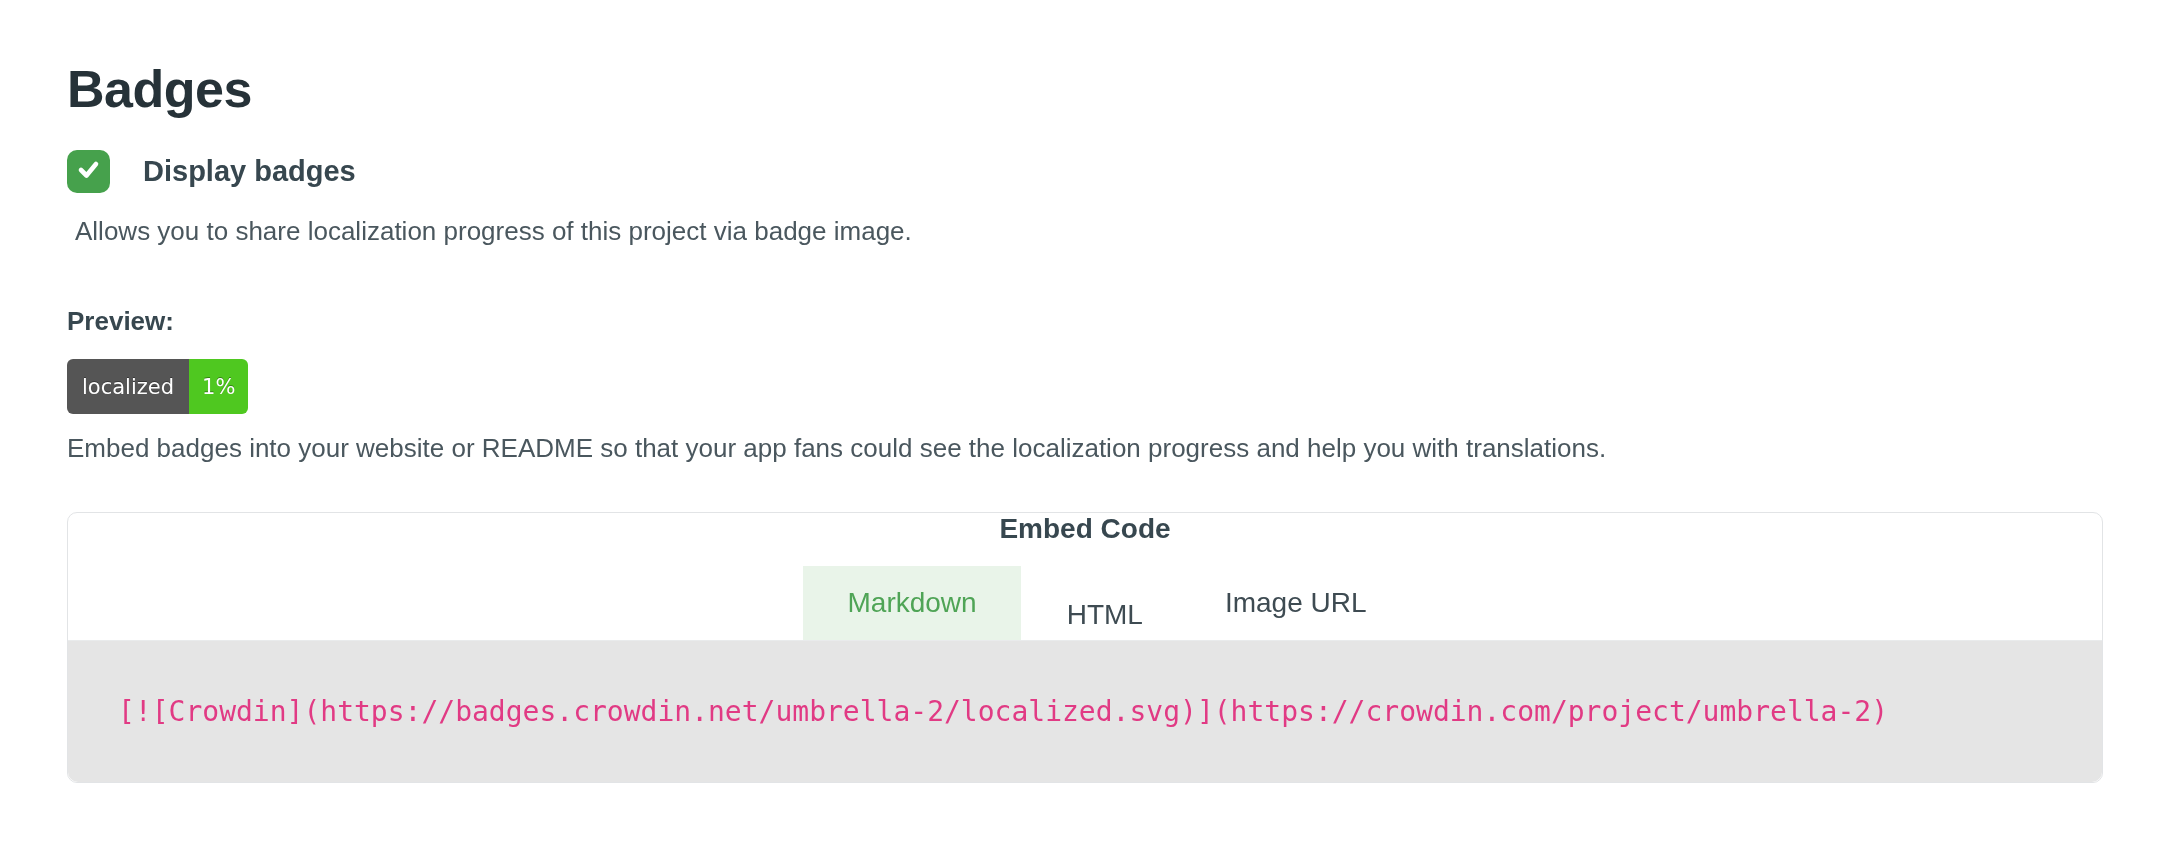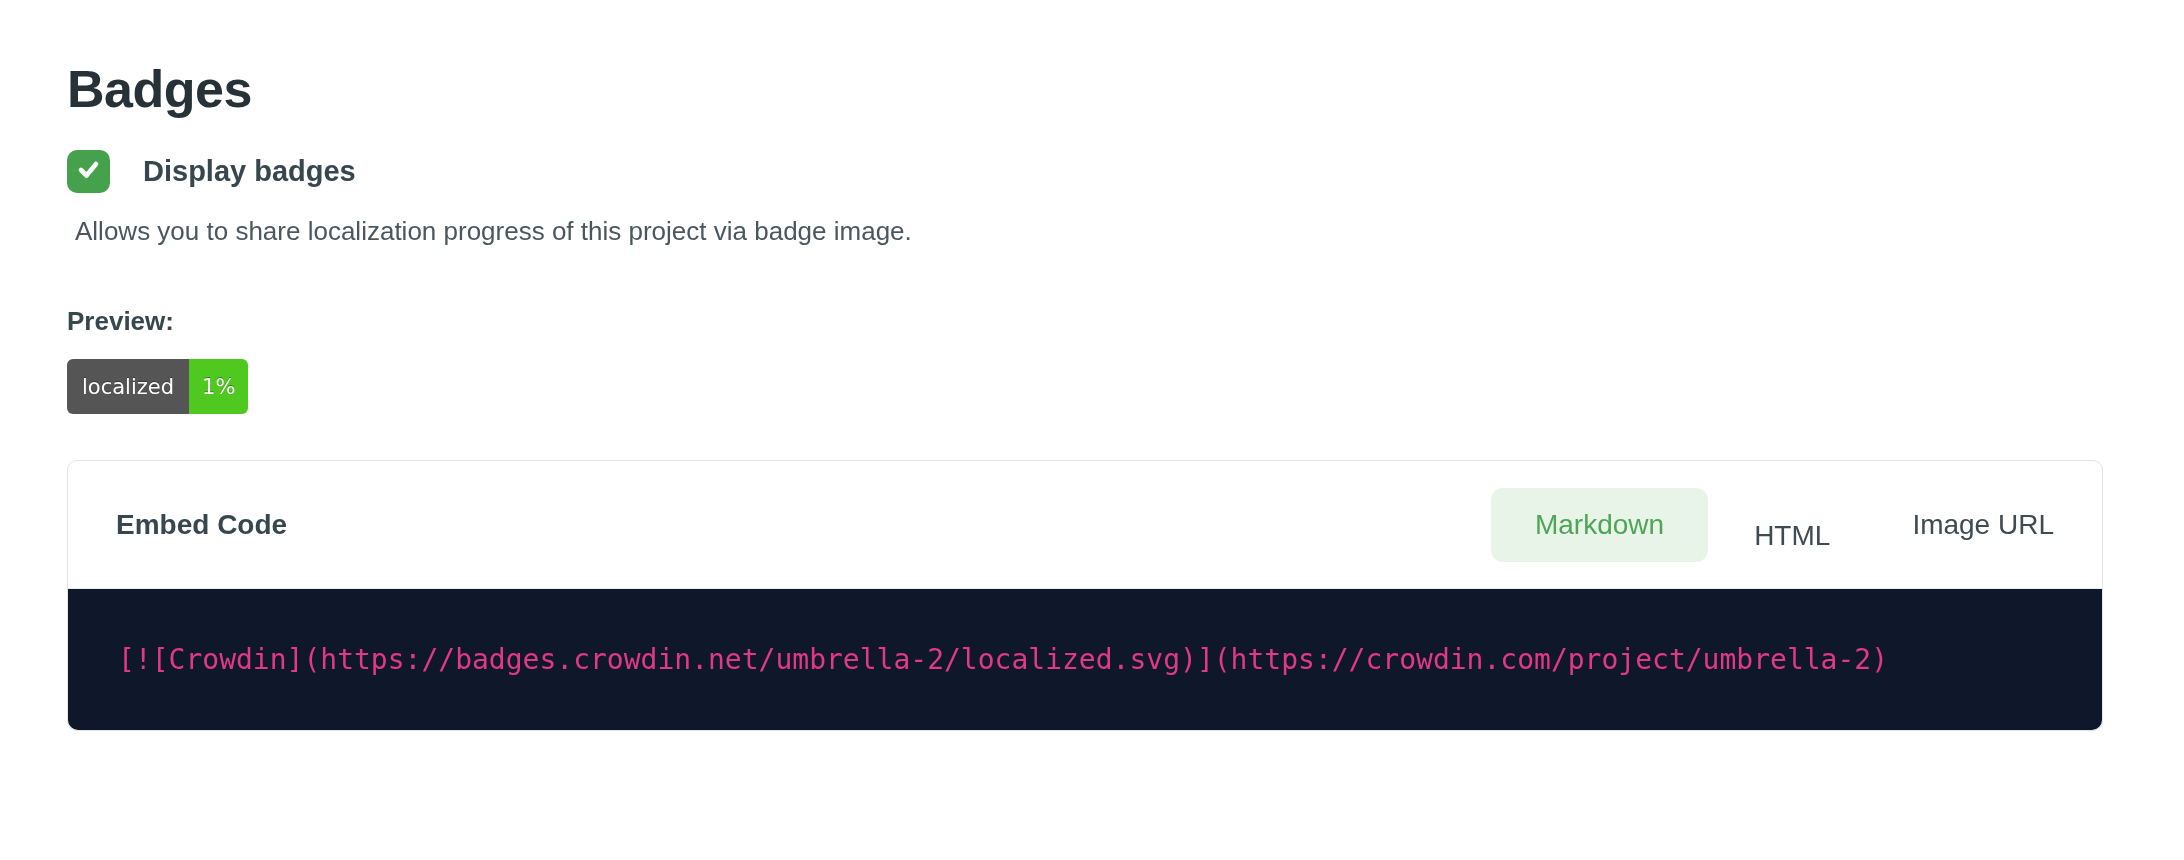--- a/index.html
+++ b/index.html
@@ -57,37 +57,37 @@
     margin-top: 16px;
   }
 
   .card {
     margin-top: 46px; width: 2036px;
     border: 1px solid #e2e4e6; border-radius: 10px;
     background: #ffffff;
   }
   .card-header {
     height: 127px; display: flex; align-items: center;
-    justify-content: space-between; padding: 0 48px;
+    justify-content: space-between; padding: 0 48px; flex-direction: column;
   }
   .card-title { font-size: 28px; font-weight: 700; color: #37474f; }
 
   .tabs { display: flex; align-items: center; }
   .tab {
     font-size: 28px; color: #3e4b52; cursor: pointer; white-space: nowrap;
   }
   .tab.active {
     background: #e9f4e9; color: var(--accent-green, #4fa456);
-    border-radius: 12px; padding: 21px 44px;
+    border-radius: 0; padding: 21px 44px;
   }
   .tab-html { margin-left: 46px; margin-top: 23px; }
   .tab-image-url { margin-left: 82px; }
 
   .card-body {
-    background: #0f172a; border-top: 1px solid #e9ebec;
+    background: #e5e5e5; border-top: 1px solid #e9ebec;
     border-radius: 0 0 10px 10px;
     height: 142px; display: flex; align-items: center; padding: 0 50px;
   }
   .code {
     font-family: "DejaVu Sans Mono", monospace;
     font-size: 28px; color: var(--code-pink, #e13a84);
     white-space: nowrap;
   }
 </style>
 </head>
@@ -110,20 +110,21 @@
 
   <div class="description">Allows you to share localization progress of this project via badge image.</div>
 
   <div class="preview-label">Preview:</div>
 
   <div class="badge">
     <span class="badge-left">localized</span>
     <span class="badge-right">1%</span>
   </div>
 
+  <div class="embed-hint">Embed badges into your website or README so that your app fans could see the localization progress and help you with translations.</div>
 
   <div class="card">
     <div class="card-header">
       <span class="card-title">Embed Code</span>
       <div class="tabs">
         <span class="tab active">Markdown</span>
         <span class="tab tab-html">HTML</span>
         <span class="tab tab-image-url">Image URL</span>
       </div>
     </div>

